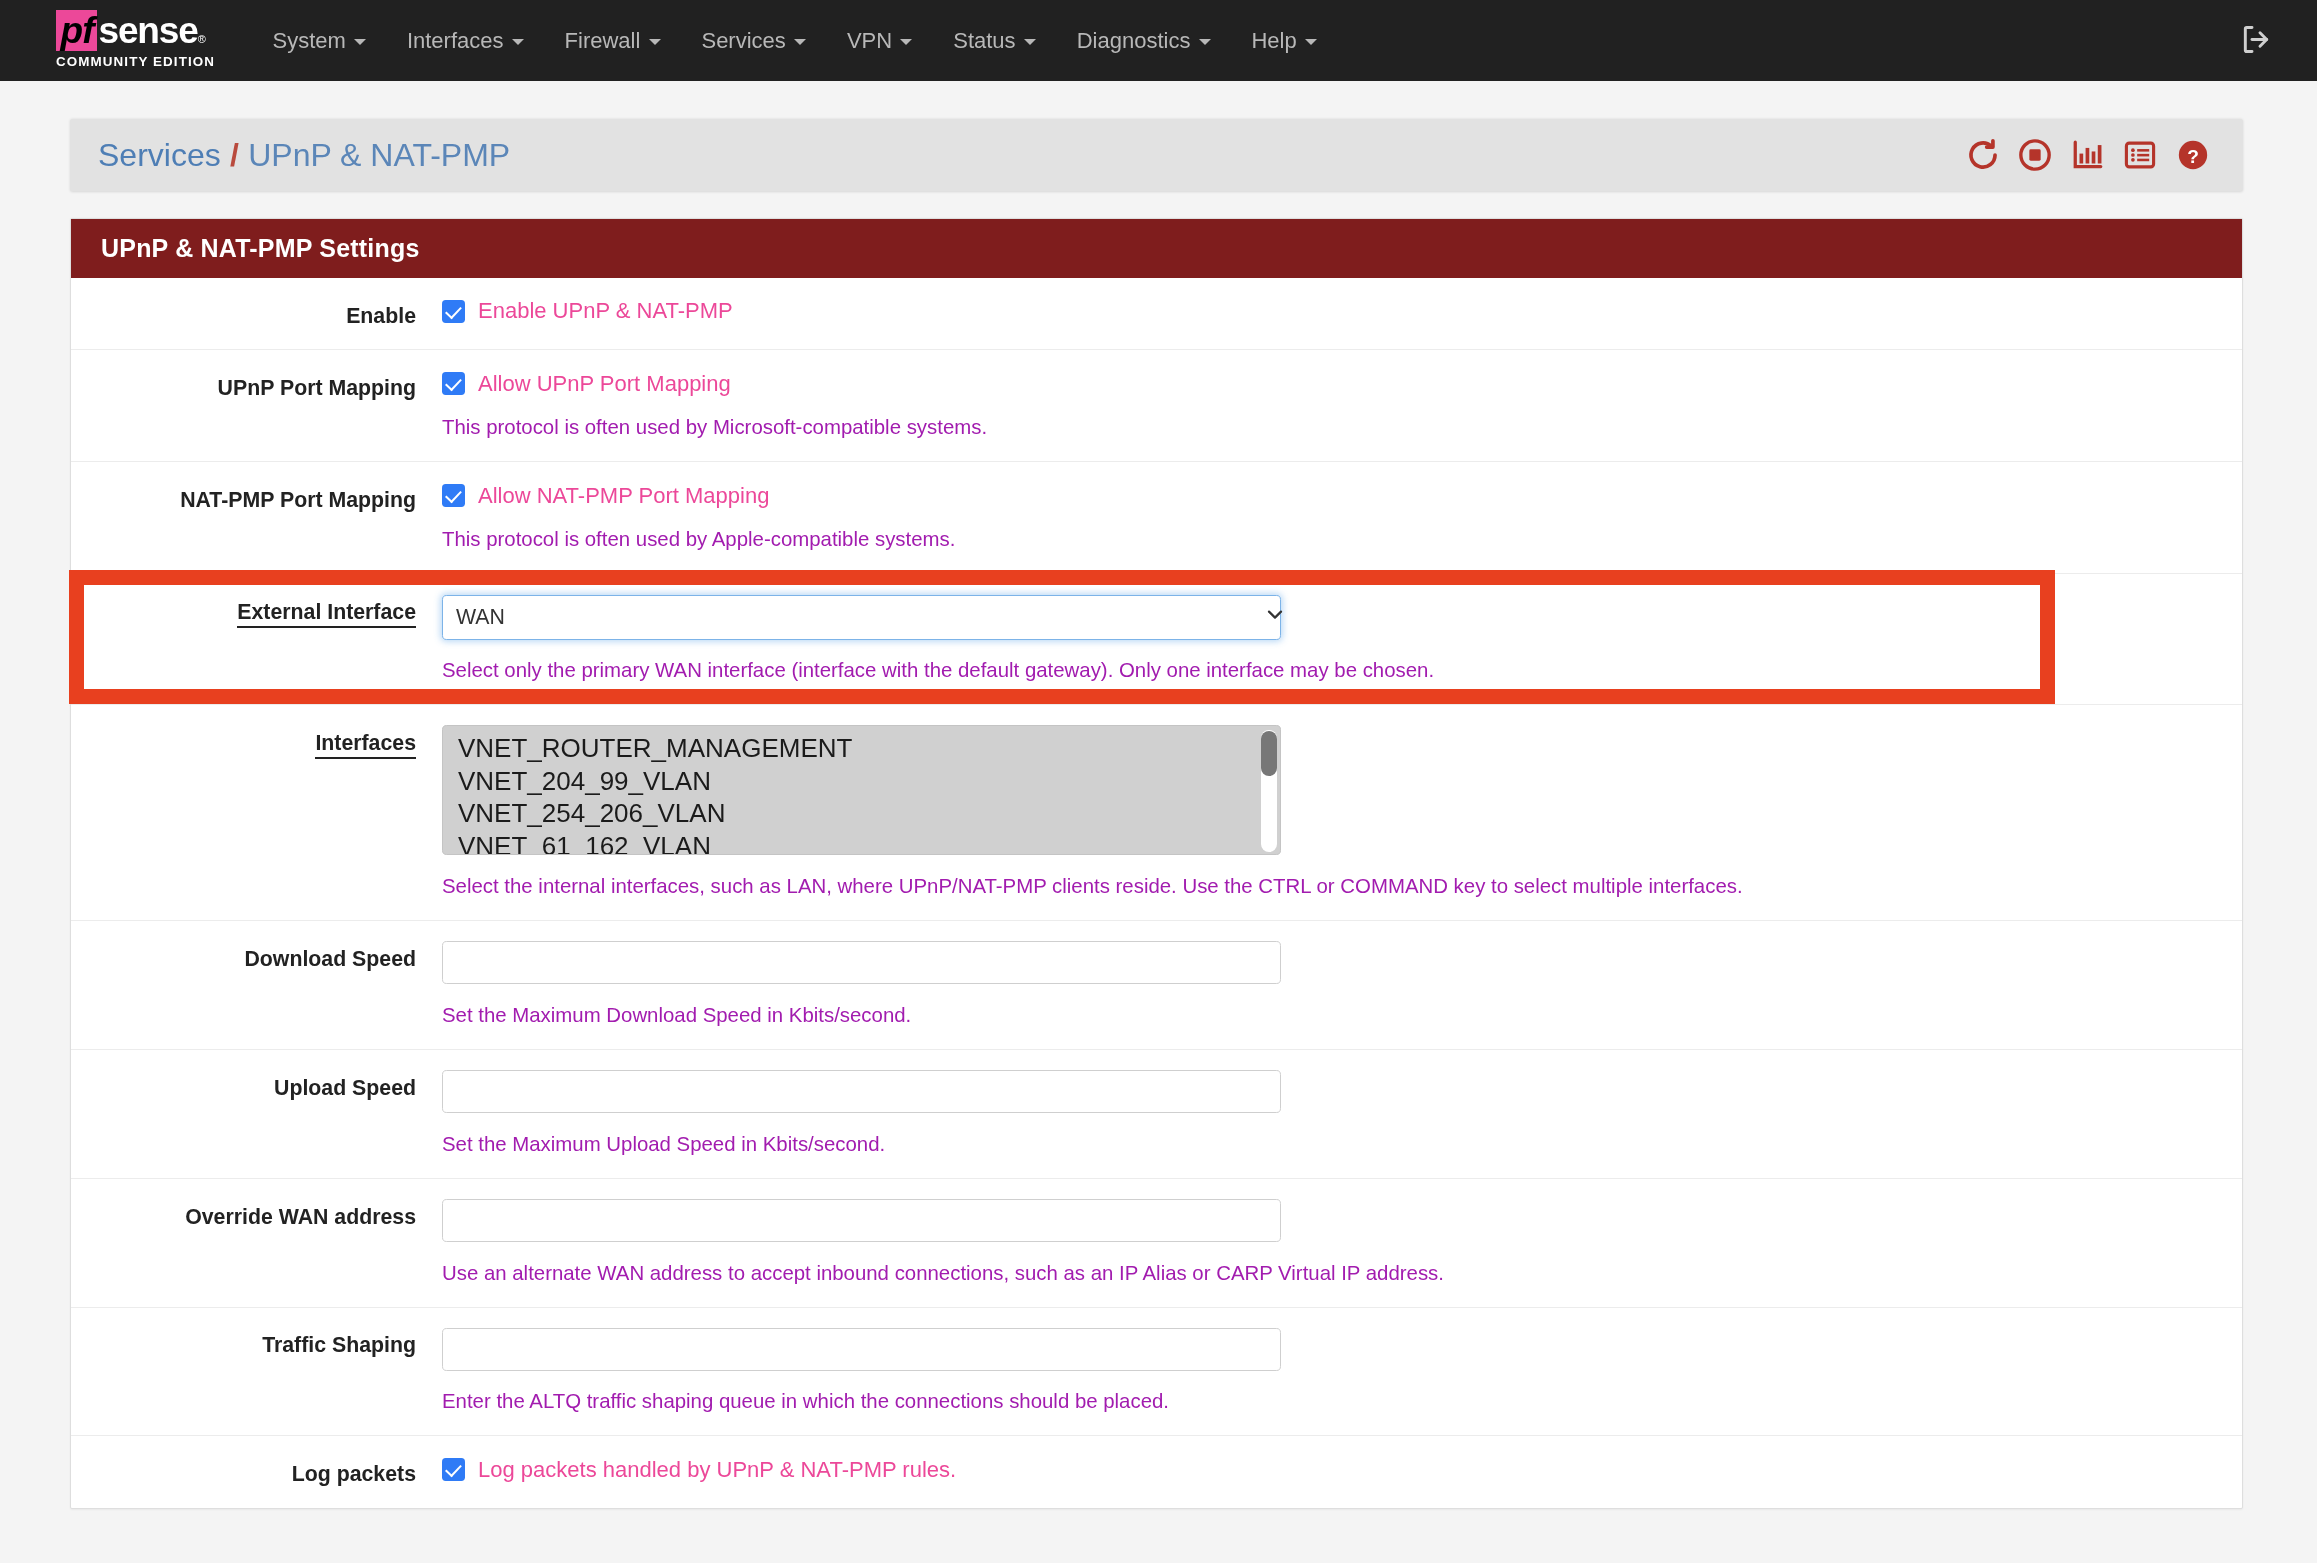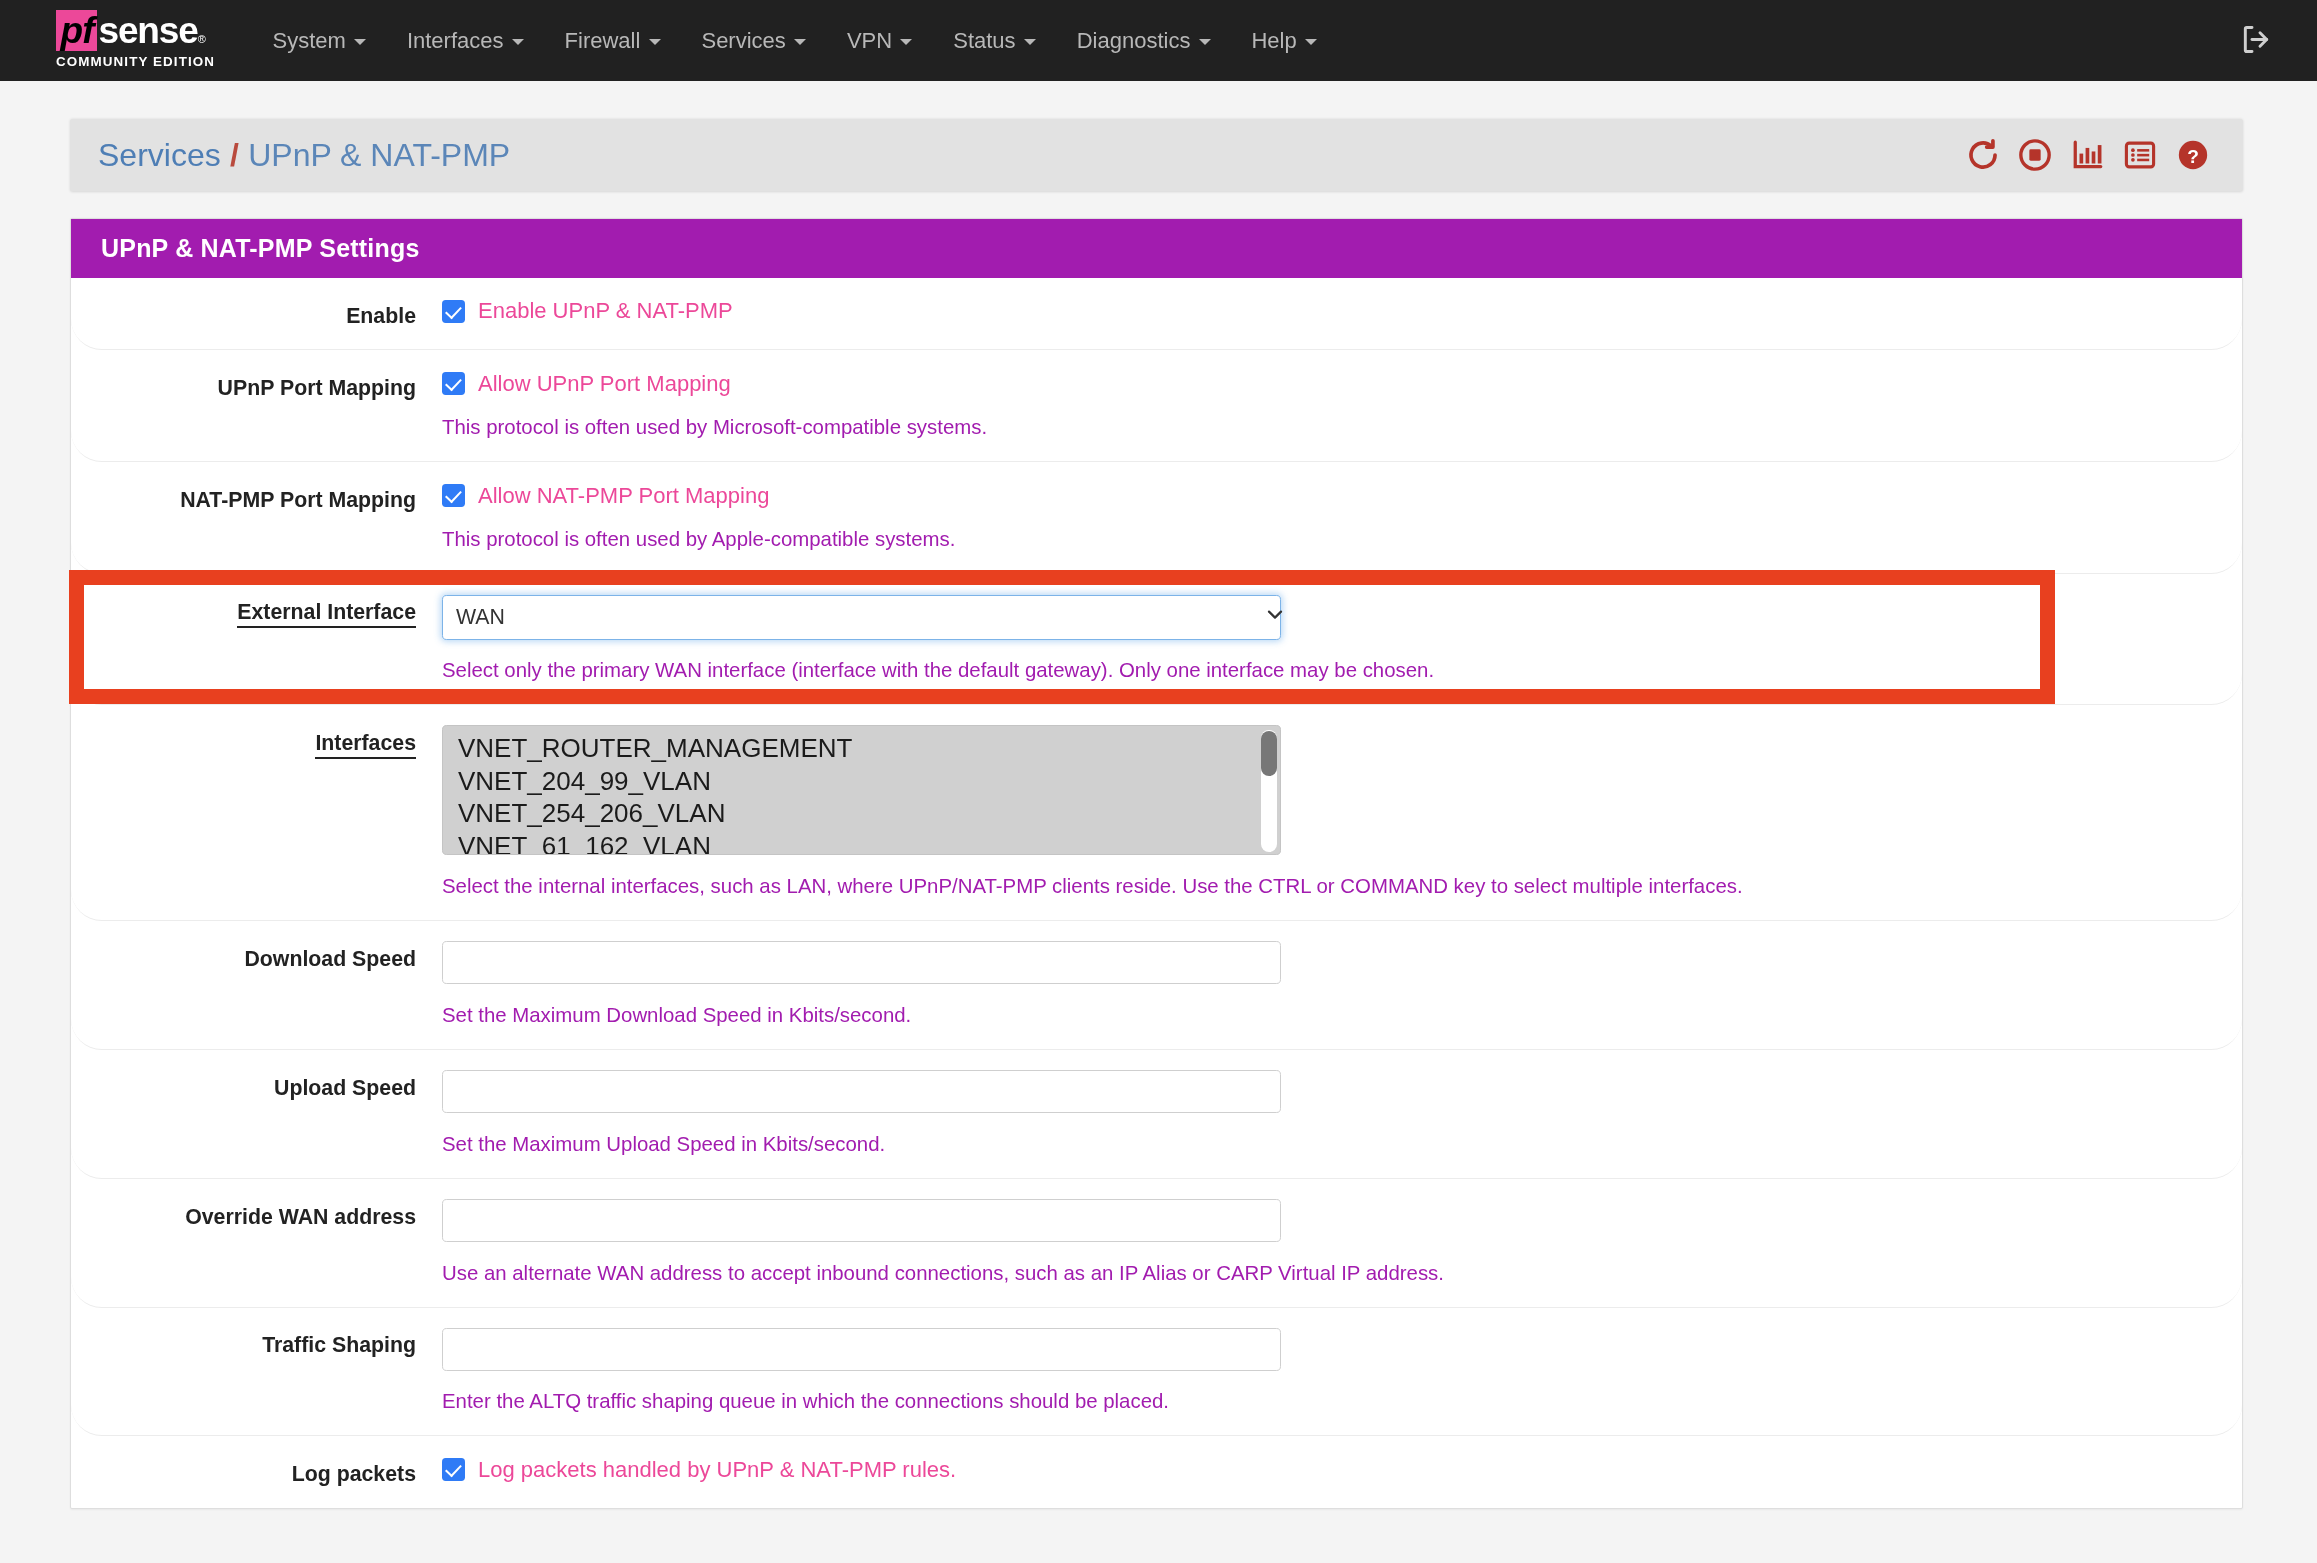--- a/index.html
+++ b/index.html
@@ -118,34 +118,33 @@
 
   
   .panel {
     margin: 27px 74px 0 70px;
     background: #ffffff;
     border: 0.9px solid #dedede;
     border-radius: 1.9px;
     box-shadow: 0 0.9px 1.9px rgba(0,0,0,.05);
   }
   .panel-head {
-    background: #a21caf;
+    background: #7f1d1d;
     color: #ffffff;
     font-size: 25px;
     font-weight: bold;
     padding: 15px 30px;
     letter-spacing: 0.2px;
   }
 
   .row {
     display: flex;
     padding: 20.4px 0 20.4px 0;
     border-bottom: 0.9px solid #ececec;
     position: relative;
-    border-radius: 31px;
   }
   .row:last-child { border-bottom: none; }
   .row-label {
     width: 371px;
     flex: 0 0 371px;
     text-align: right;
     padding-right: 26px;
     padding-top: 5.6px;
     font-size: 21.3px;
     font-weight: bold;

